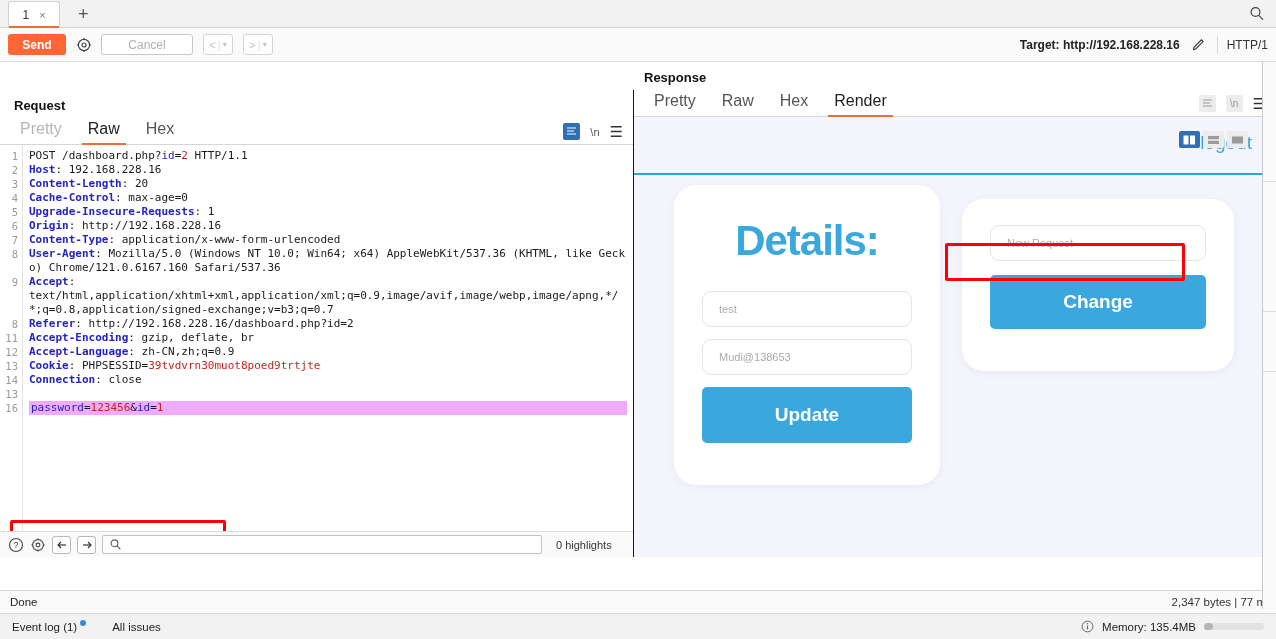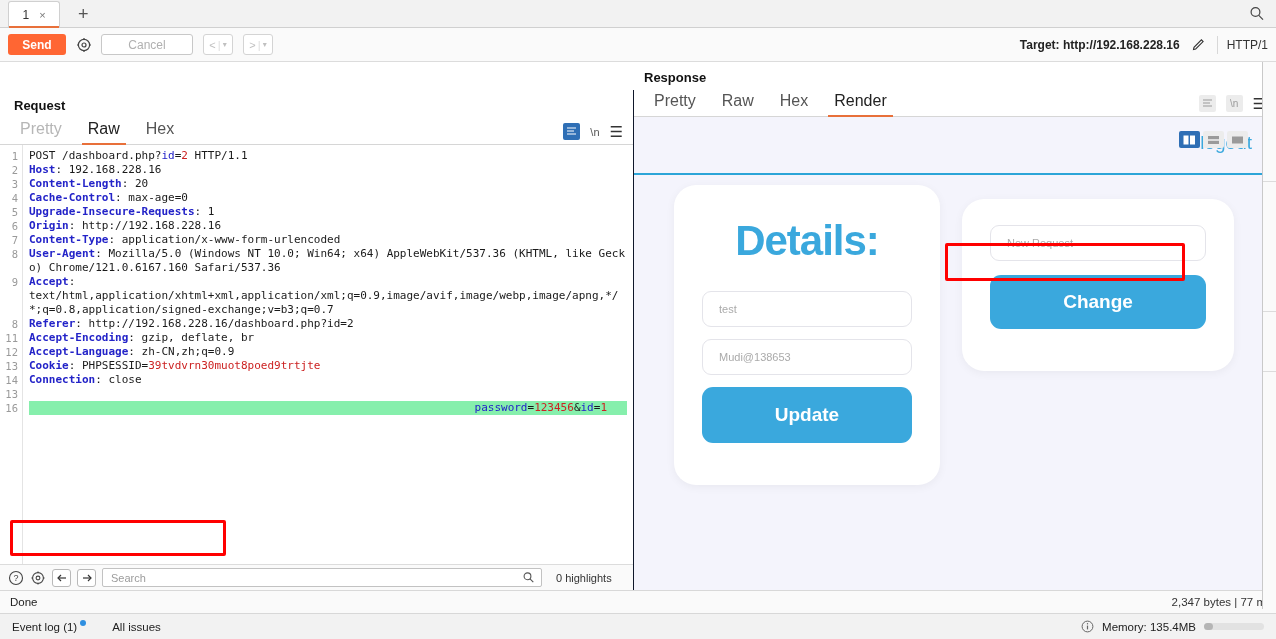--- a/index.html
+++ b/index.html
@@ -104,21 +104,21 @@
     line-height:14px; user-select:none; background:#fff;
   }
   .code {
     flex:1 1 auto; padding:4px 6px 0 6px; border-left:1px solid #e4e4e4;
     font-family:"DejaVu Sans Mono", monospace; font-size:11px; line-height:14px;
     color:#1a1a1a; white-space:pre-wrap; word-break:break-all; position:relative;
   }
   .code .hk { color:#2323c8; font-weight:bold; }
   .code .rd { color:#cc2222; }
   .code .bl { color:#2323c8; }
-  .body-line { background:#86efac; display:block; padding:0 20px;text-align:right; }
+  .body-line { background:#f0abfc; display:block; padding:0 2px; }
   .ann-box {
     position:absolute; border:3px solid #ff0000; border-radius:2px; pointer-events:none; z-index:9;
   }
   #ann-body { left:10px; top:375px; width:216px; height:36px; }
 
   
   .findbar {
     height:26px; flex:0 0 26px; border-top:1px solid #dcdcdc; background:#fafafa;
     display:flex; align-items:center; gap:6px; padding:0 8px;
   }
@@ -155,21 +155,21 @@
   .card-pass { width:272px; margin-top:14px; }
   .card-h {
     color:#3aa8dd; font-size:42px; font-weight:bold; text-align:center; margin:6px 0 26px 0;
     letter-spacing:-1px; font-family:"Liberation Sans", sans-serif;
   }
   .fld {
     height:36px; border:1px solid #e4e4ea; border-radius:9px; display:flex; align-items:center;
     padding:0 16px; margin-bottom:12px; font-size:11px; color:#aaa; background:#fff;
   }
   .act-btn {
-    border-radius:11px; background:#3aa8dd; color:#fff; font-weight:bold; font-size:19px;
+    border-radius:5px; background:#3aa8dd; color:#fff; font-weight:bold; font-size:19px;
     display:flex; align-items:center; justify-content:center; cursor:pointer; border:none;
     font-family:"Liberation Sans", sans-serif;
   }
   .btn-update { height:56px; margin-top:12px; width:100%; }
   .btn-change { height:54px; margin-top:14px; width:100%; }
   .flash {
     font-size:13px; font-weight:bold; color:#111; padding:4px 2px 4px 10px; height:20px;
     display:flex; align-items:center;
   }
   #ann-flash { left:945px; top:243px; width:240px; height:38px; }
@@ -181,21 +181,21 @@
   .rail {
     position:absolute; right:0; top:62px; bottom:30px; width:14px;
     border-left:1px solid #c9c9c9; background:#fafafa; overflow:hidden;
     display:flex; flex-direction:column; font-size:7px; color:#777;
   }
   .rail-sec { border-bottom:1px solid #dcdcdc; padding:4px 2px; flex:0 0 auto; }
 
   
   .statusbar {
     height:23px; flex:0 0 23px; border-top:1px solid #d8d8d8; background:#fafafa;
-    display:flex; align-items:center; padding:0 10px; font-size:11.5px; color:#222;
+    display:flex; align-items:center; padding:0 10px; font-size:11.5px; color:#222;margin-top:33px;
   }
   .statusbar .right { margin-left:auto; color:#333; }
   .footbar {
     height:26px; flex:0 0 26px; border-top:1px solid #d8d8d8; background:#f2f2f2;
     display:flex; align-items:center; padding:0 12px; gap:26px; font-size:11.5px; color:#222;
   }
   .dot-blue { width:6px; height:6px; border-radius:50%; background:#2f8fe0; display:inline-block; vertical-align:super; margin-left:3px; }
   .foot-right { margin-left:auto; display:flex; align-items:center; gap:8px; }
   .mem-bar { width:60px; height:7px; background:#e2e2e2; border-radius:4px; position:relative; }
   .mem-bar i { position:absolute; left:0; top:0; height:7px; width:9px; background:#b5b5b5; border-radius:4px; }
@@ -331,21 +331,20 @@
               <polyline points="5,3 2,6 5,9" fill="none" stroke="#333" stroke-width="1.2"></polyline>
             </svg>
         </span>
         <span class="nav-btn">
           <svg width="12" height="12" viewBox="0 0 12 12">
               <line x1="2" y1="6" x2="10" y2="6" stroke="#333" stroke-width="1.2"></line>
               <polyline points="7,3 10,6 7,9" fill="none" stroke="#333" stroke-width="1.2"></polyline>
             </svg>
         </span>
         <span class="searchbox">
-          <input value="" placeholder="Search" style="">
           <span>
             <svg width="13" height="13" viewBox="0 0 13 13">
                 <circle cx="5.5" cy="5.3" r="3.4" fill="none" stroke="#555" stroke-width="1.1"></circle>
                 <line x1="8" y1="7.8" x2="11.3" y2="11.1" stroke="#555" stroke-width="1.1"></line>
               </svg>
           </span>
         </span>
         <span class="highlights">0 highlights</span>
       </div>
     </div>

